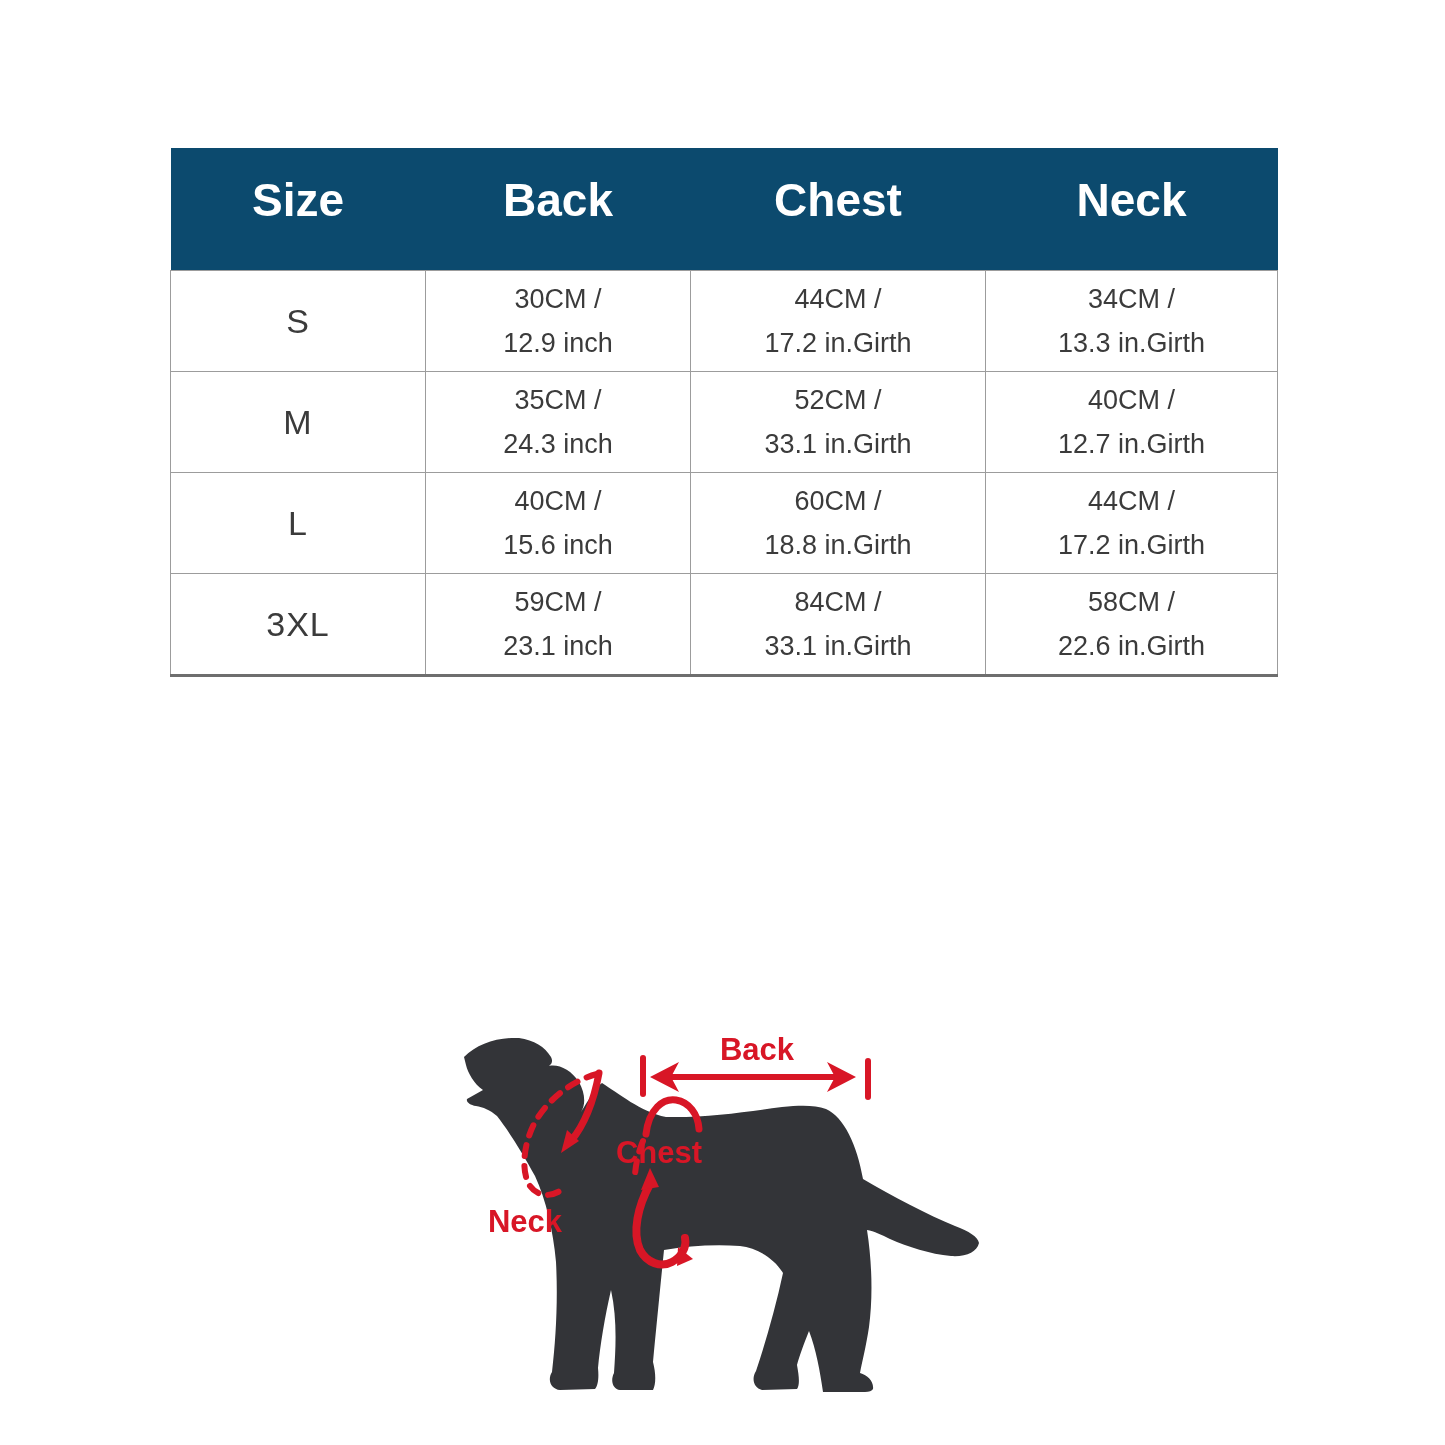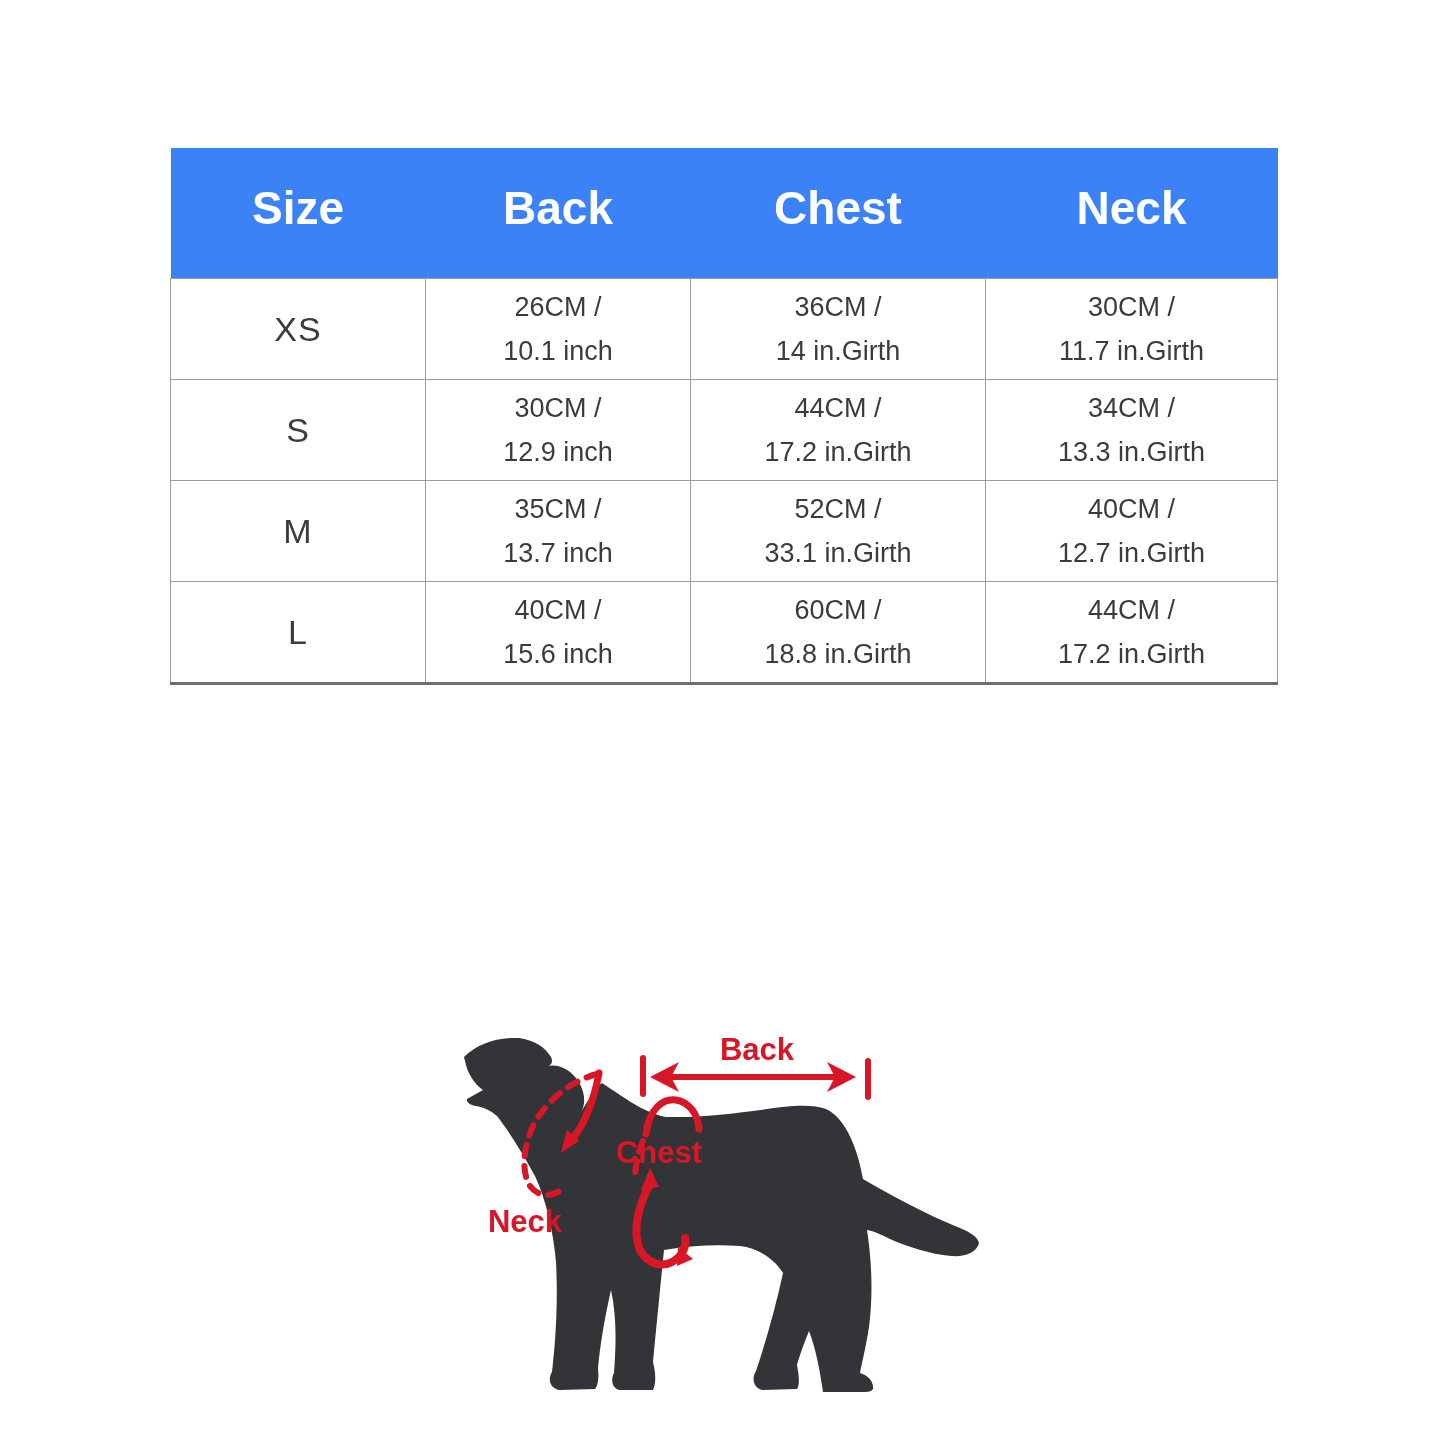--- a/index.html
+++ b/index.html
@@ -10,23 +10,23 @@
   
   table.size-chart{
     position:absolute;left:170px;top:148px;width:1107px;
     border-collapse:collapse;table-layout:fixed;
   }
   table.size-chart col.c1{width:255px;}
   table.size-chart col.c2{width:265px;}
   table.size-chart col.c3{width:295px;}
   table.size-chart col.c4{width:292px;}
   table.size-chart thead th{
-    background:#3b82f6;color:#ffffff;border:none;height:104px;
+    background:#0c4a6e;color:#ffffff;border:none;height:104px;
     font-size:46px;font-weight:bold;text-align:center;vertical-align:middle;
-    padding:8px 0 18px 0;
+    padding:0 0 18px 0;
   }
   table.size-chart tbody td{
     border:1px solid #9c9c9c;height:100px;background:#ffffff;
     text-align:center;vertical-align:middle;color:#3b3b3b;padding:0;
   }
   table.size-chart tbody tr:last-child td{border-bottom:3px solid #6e6e6e;}
   td.size-cell{font-size:34px;letter-spacing:1px;}
   .val{font-size:27px;line-height:44px;white-space:nowrap;}
   
   svg.diagram{position:absolute;left:0;top:0;}
@@ -52,54 +52,39 @@
     <thead>
       <tr>
         <th>Size</th>
         <th>Back</th>
         <th>Chest</th>
         <th>Neck</th>
       </tr>
     </thead>
     <tbody>
       <tr>
-        <td class="size-cell">XS</td>
-        <td>
-            <div class="val">26CM /</div>
-            <div class="val">10.1 inch</div>
-          </td>
-        <td>
-            <div class="val">36CM /</div>
-            <div class="val">14 in.Girth</div>
-          </td>
-        <td>
-            <div class="val">30CM /</div>
-            <div class="val">11.7 in.Girth</div>
-          </td>
-      </tr>
-      <tr>
         <td class="size-cell">S</td>
         <td>
             <div class="val">30CM /</div>
             <div class="val">12.9 inch</div>
           </td>
         <td>
             <div class="val">44CM /</div>
             <div class="val">17.2 in.Girth</div>
           </td>
         <td>
             <div class="val">34CM /</div>
             <div class="val">13.3 in.Girth</div>
           </td>
       </tr>
       <tr>
         <td class="size-cell">M</td>
         <td>
             <div class="val">35CM /</div>
-            <div class="val">13.7 inch</div>
+            <div class="val">24.3 inch</div>
           </td>
         <td>
             <div class="val">52CM /</div>
             <div class="val">33.1 in.Girth</div>
           </td>
         <td>
             <div class="val">40CM /</div>
             <div class="val">12.7 in.Girth</div>
           </td>
       </tr>
@@ -109,20 +94,35 @@
             <div class="val">40CM /</div>
             <div class="val">15.6 inch</div>
           </td>
         <td>
             <div class="val">60CM /</div>
             <div class="val">18.8 in.Girth</div>
           </td>
         <td>
             <div class="val">44CM /</div>
             <div class="val">17.2 in.Girth</div>
+          </td>
+      </tr>
+      <tr>
+        <td class="size-cell">3XL</td>
+        <td>
+            <div class="val">59CM /</div>
+            <div class="val">23.1 inch</div>
+          </td>
+        <td>
+            <div class="val">84CM /</div>
+            <div class="val">33.1 in.Girth</div>
+          </td>
+        <td>
+            <div class="val">58CM /</div>
+            <div class="val">22.6 in.Girth</div>
           </td>
       </tr>
     </tbody>
   </table>
 
   <svg class="diagram" width="1445" height="1445" viewBox="0 0 1445 1445">
 
     <path class="dog" d="
       M 464 1057
       C 477 1044 497 1037 519 1038

